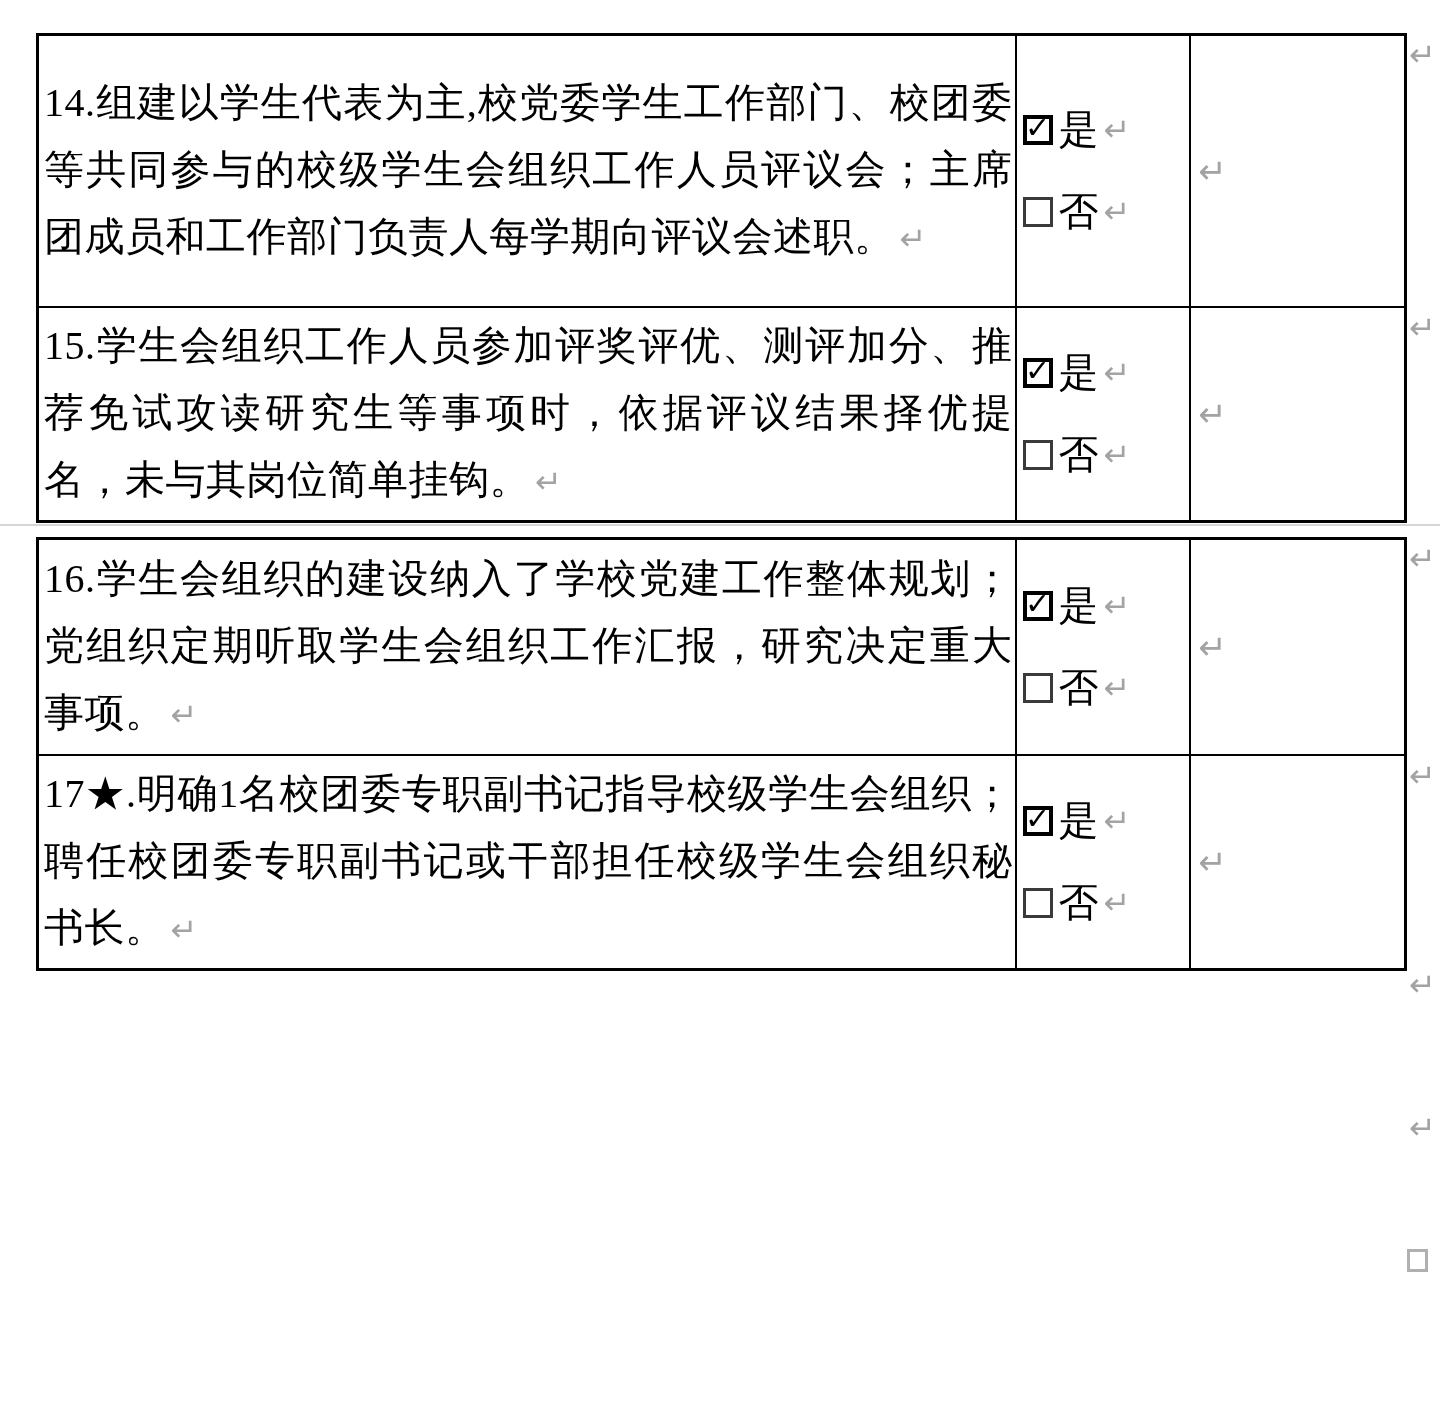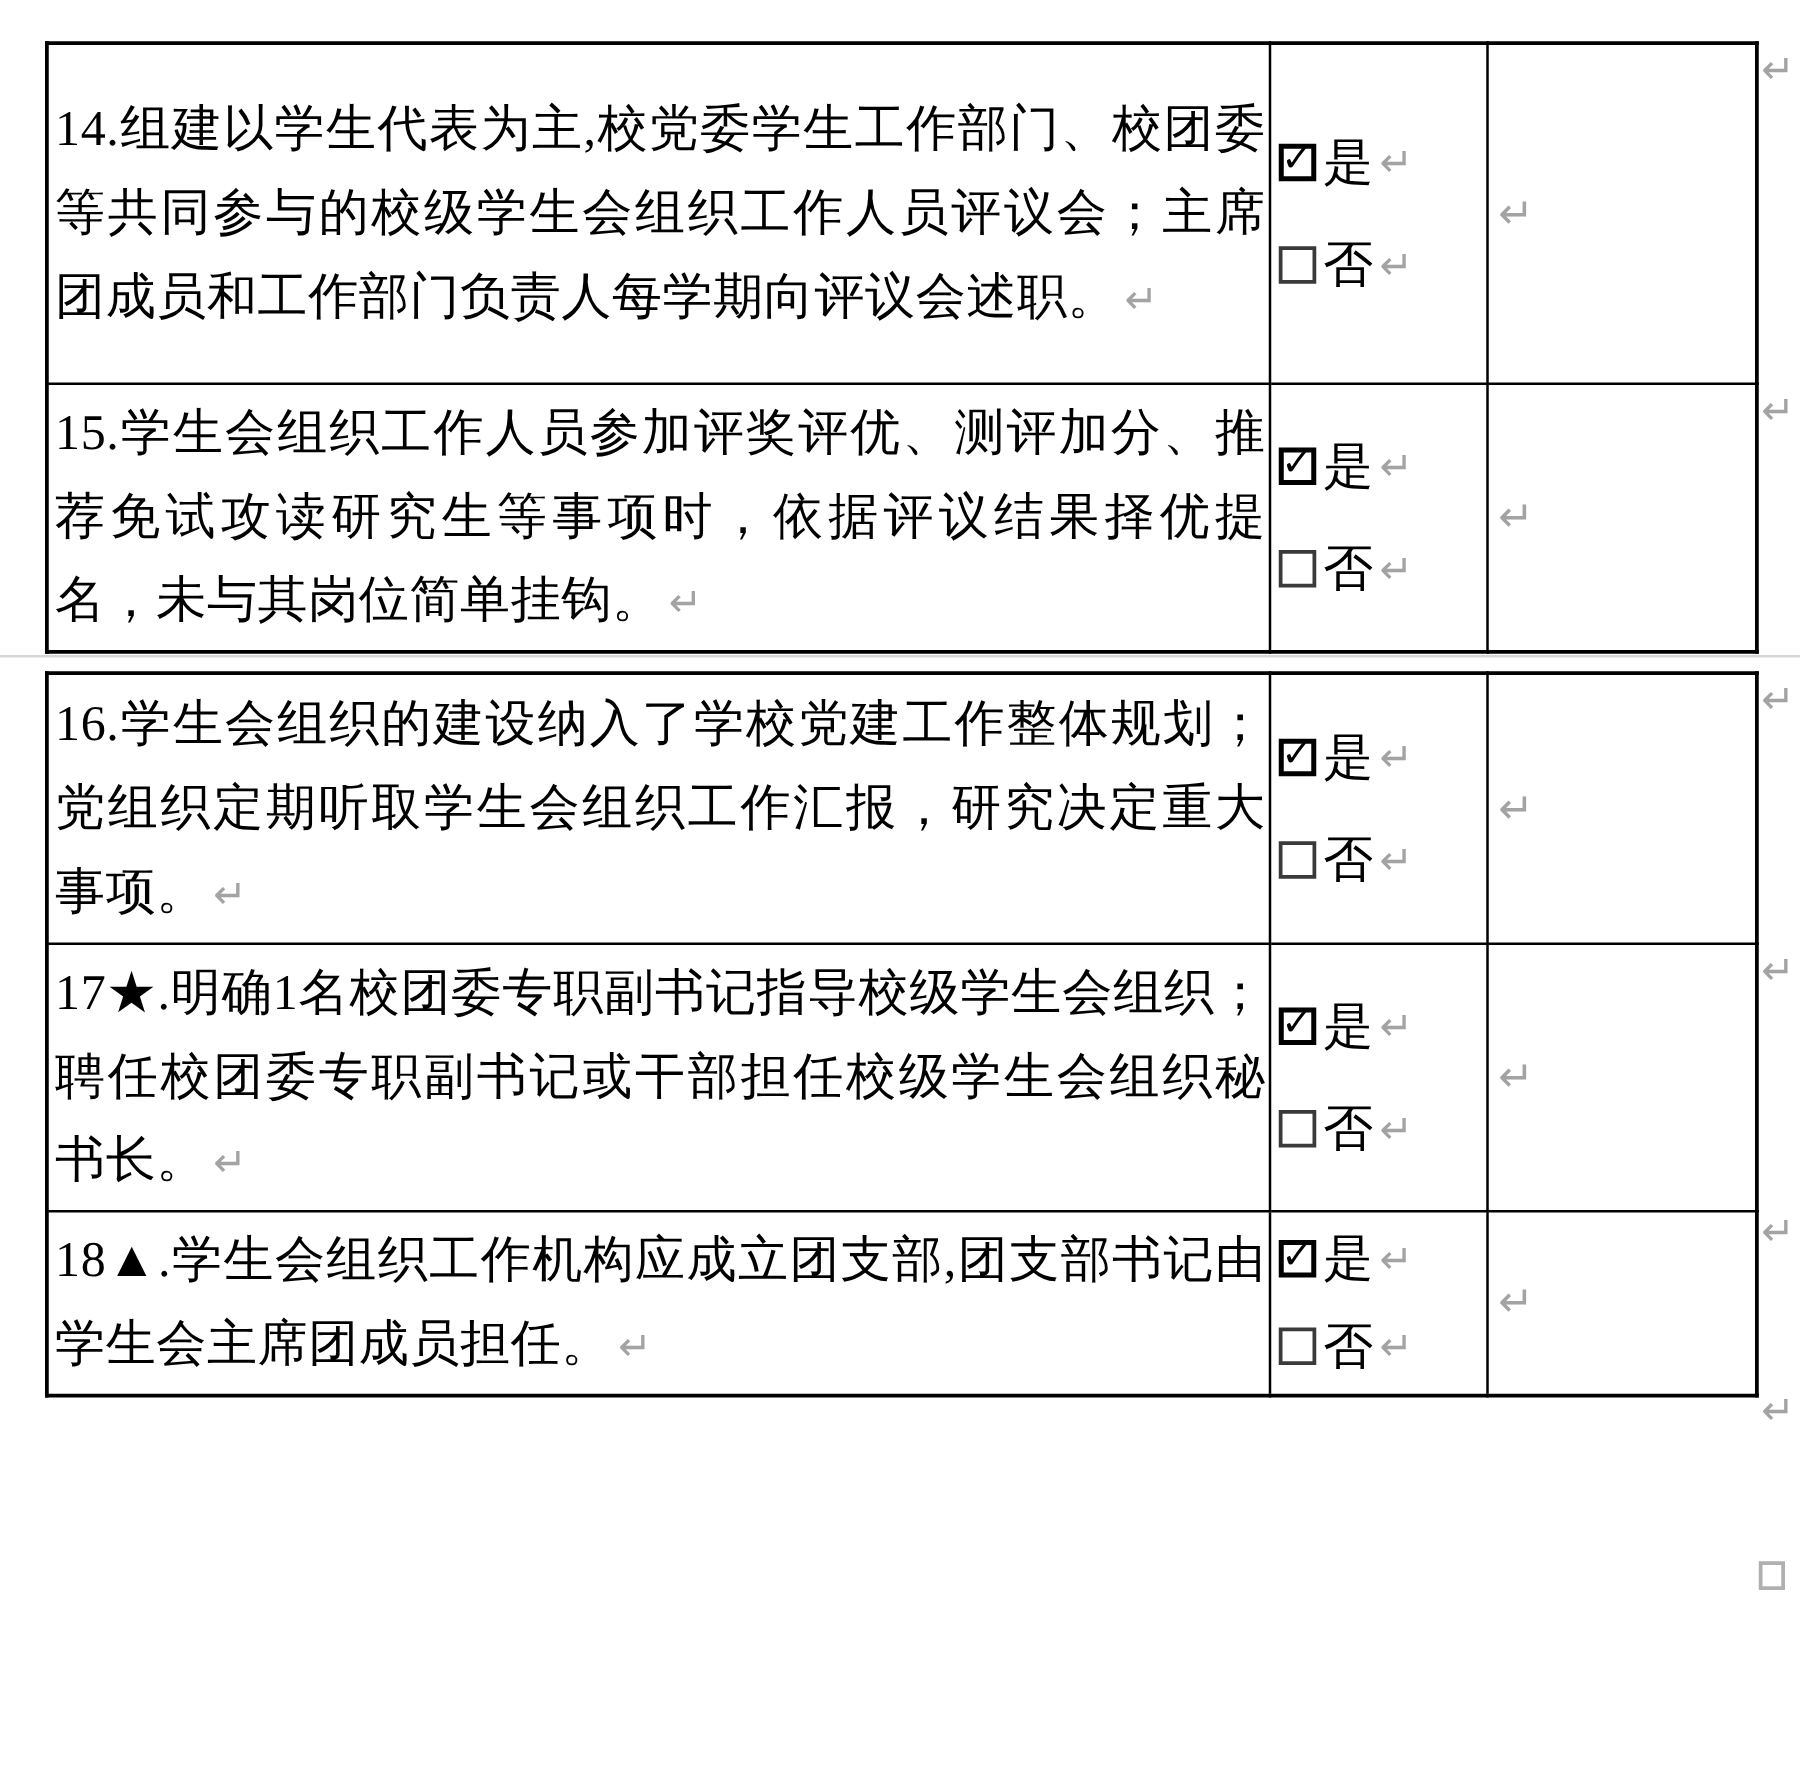--- a/index.html
+++ b/index.html
@@ -202,40 +202,20 @@
         </div>
         <div class="opt">
           <span class="cb"></span>
               <span>否</span>
               <span class="pilcrow">↵</span>
         </div>
       </div>
     </td>
     <td class="e-cell"><span class="pilcrow">↵</span></td>
   </tr>
-  <tr class="r18">
-    <td class="q-cell"><span>18▲.学生会组织工作机构应成立团支部,团支部书记由学生会主席团成员担任。</span><span class="pilcrow">↵</span></td>
-    <td class="c-cell">
-      <div class="opts">
-        <div class="opt">
-          <span class="cb checked">
-                <i class="tick">✓</i>
-              </span>
-              <span>是</span>
-              <span class="pilcrow">↵</span>
-        </div>
-        <div class="opt">
-          <span class="cb"></span>
-              <span>否</span>
-              <span class="pilcrow">↵</span>
-        </div>
-      </div>
-    </td>
-    <td class="e-cell"><span class="pilcrow">↵</span></td>
-  </tr>
 </tbody>
   </table>
 
 <span class="row-end-mark m1">↵</span>
 <span class="row-end-mark m2">↵</span>
 <span class="row-end-mark m3">↵</span>
 <span class="row-end-mark m4">↵</span>
 <span class="row-end-mark m5">↵</span>
 <span class="row-end-mark m6">↵</span>
 

